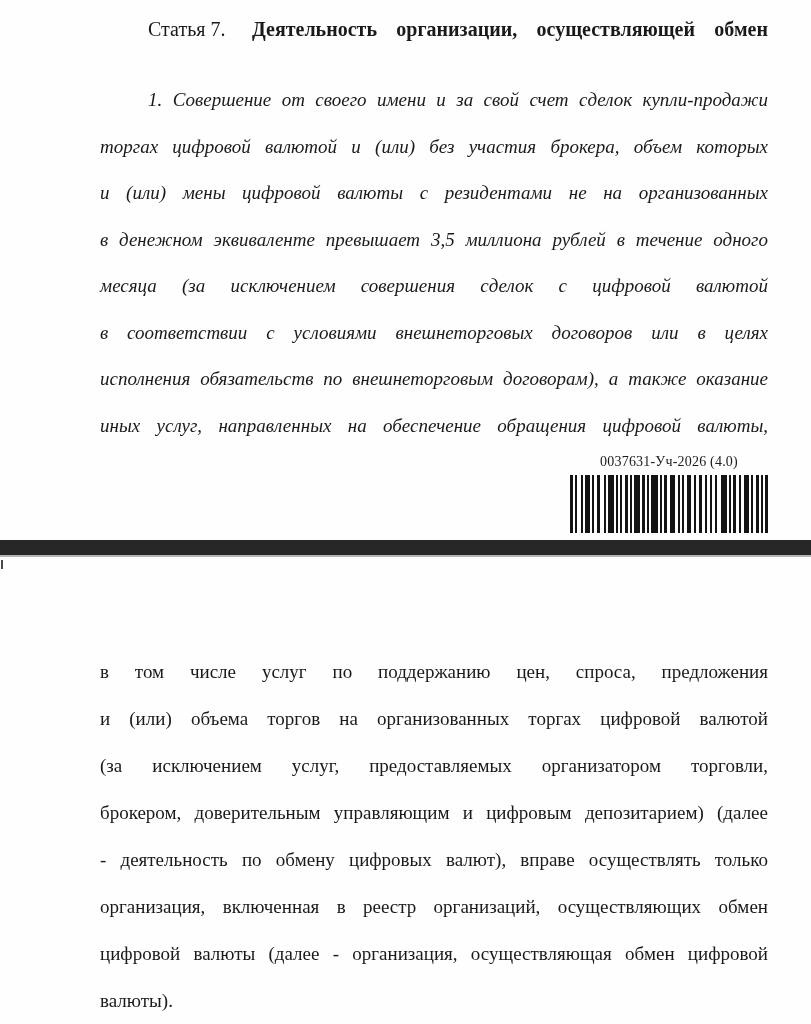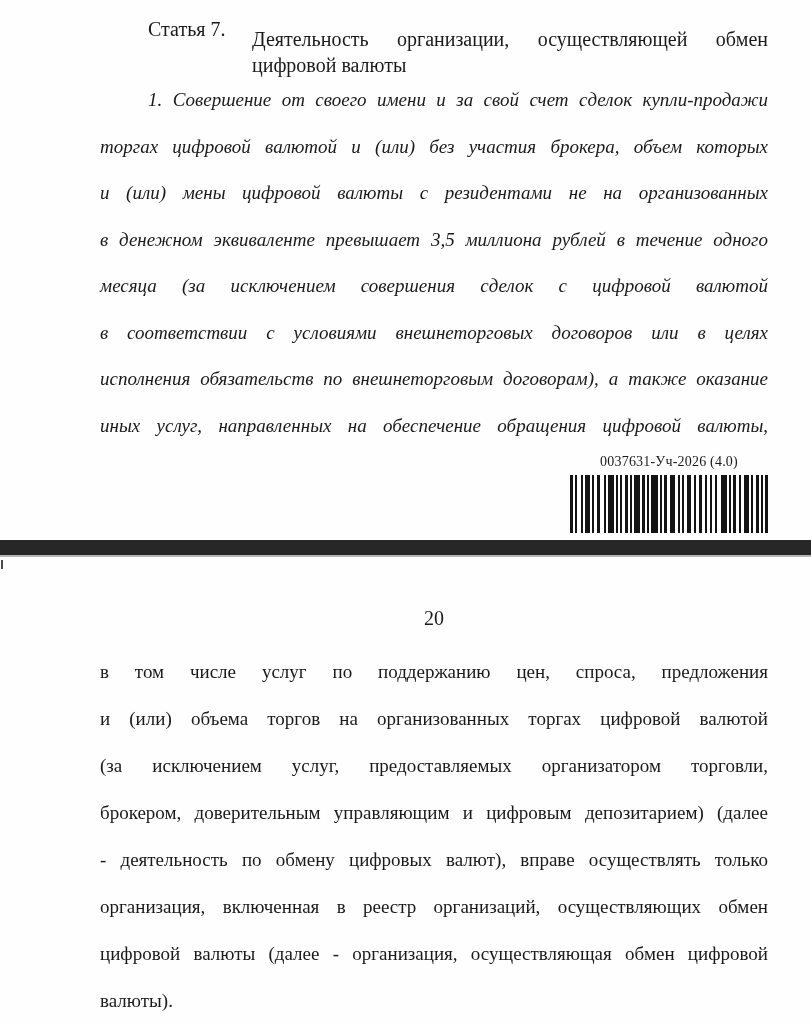--- a/index.html
+++ b/index.html
@@ -29,22 +29,21 @@
     line-height: 26px;
   }
   .article-heading .label {
     width: 104px;
     flex: 0 0 104px;
     font-weight: normal;
     white-space: nowrap;
   }
   .article-heading .title {
     flex: 1 1 auto;
-    font-weight: normal;
-    margin-top: 10px;
+    font-weight: bold;
   }
   .title .t-line1 {
     text-align: justify;
     text-align-last: justify;
   }
   .title .t-line2 {
     text-align: left;
   }
 
   
@@ -122,21 +121,20 @@
 </style>
 </head>
 <body>
 
 <div class="page">
 
   <div class="article-heading">
     <div class="label">Статья 7.</div>
     <div class="title">
       <div class="t-line1">Деятельность организации, осуществляющей обмен</div>
-      <div class="t-line2">цифровой валюты</div>
     </div>
   </div>
 
   <div class="para para-1">
     <div class="line indent">1. Совершение от своего имени и за свой счет сделок купли-продажи</div>
     <div class="line">торгах цифровой валютой и (или) без участия брокера, объем которых</div>
     <div class="line">и (или) мены цифровой валюты с резидентами не на организованных</div>
     <div class="line">в денежном эквиваленте превышает 3,5 миллиона рублей в течение одного</div>
     <div class="line">месяца (за исключением совершения сделок с цифровой валютой</div>
     <div class="line">в соответствии с условиями внешнеторговых договоров или в целях</div>
@@ -184,21 +182,20 @@
         <rect x="186" y="0" width="3" height="58"></rect>
         <rect x="191" y="0" width="2" height="58"></rect>
         <rect x="195" y="0" width="3" height="58"></rect>
       </g>
     </svg>
   </div>
 
   <div class="separator"></div>
   <div class="edge-tick"></div>
 
-  <div class="page-number">20</div>
 
   <div class="para para-2">
     <div class="line">в том числе услуг по поддержанию цен, спроса, предложения</div>
     <div class="line">и (или) объема торгов на организованных торгах цифровой валютой</div>
     <div class="line">(за исключением услуг, предоставляемых организатором торговли,</div>
     <div class="line">брокером, доверительным управляющим и цифровым депозитарием) (далее</div>
     <div class="line">- деятельность по обмену цифровых валют), вправе осуществлять только</div>
     <div class="line">организация, включенная в реестр организаций, осуществляющих обмен</div>
     <div class="line">цифровой валюты (далее - организация, осуществляющая обмен цифровой</div>
     <div class="line lastline">валюты).</div>

